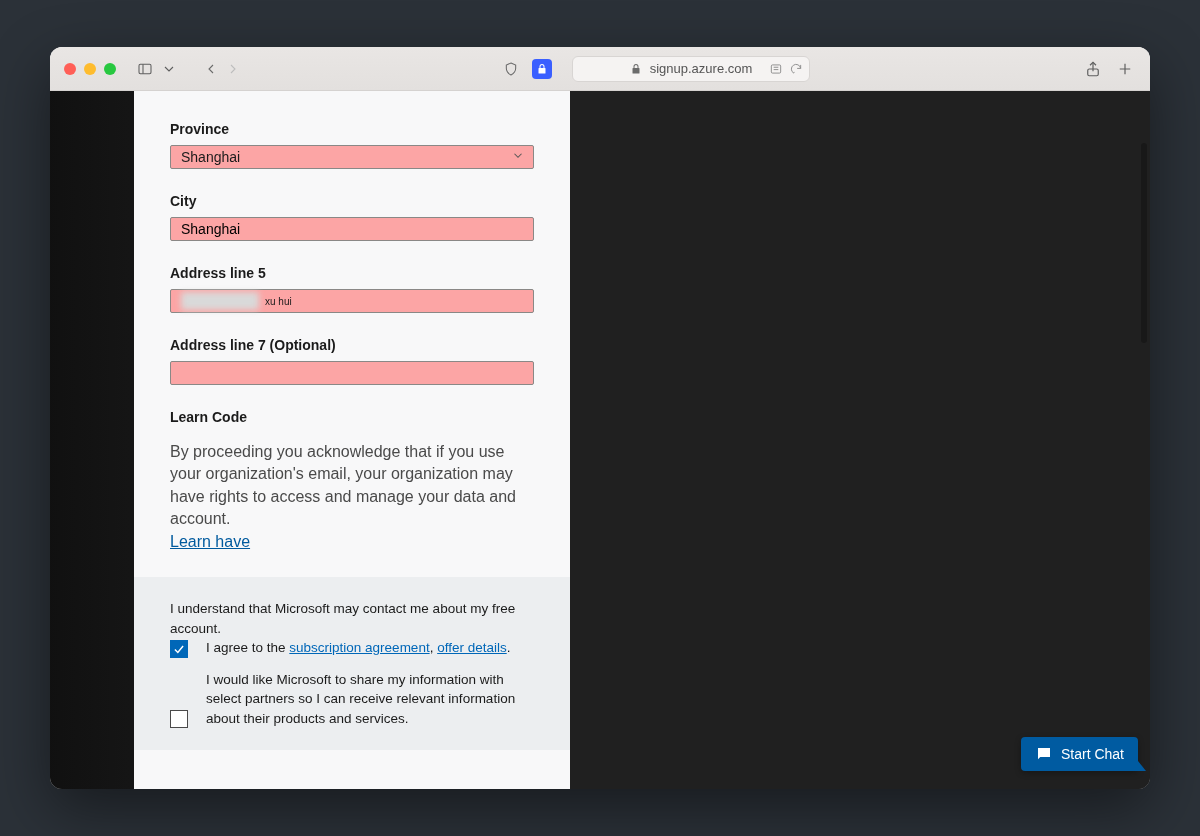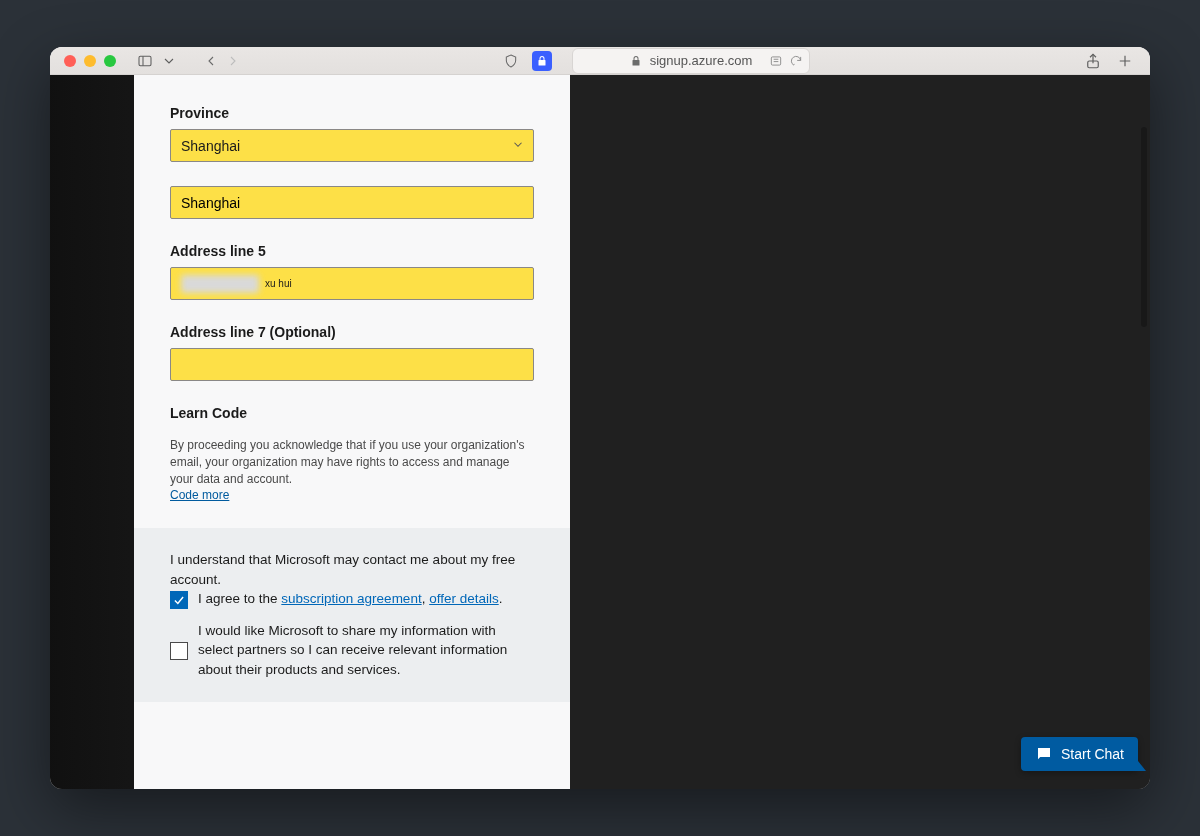--- a/index.html
+++ b/index.html
@@ -22,21 +22,21 @@
     background: #fff;
     border-radius: 12px;
     box-shadow: 0 20px 60px rgba(0,0,0,0.45);
     display: flex;
     flex-direction: column;
     overflow: hidden;
     position: relative;
   }
   
   .chrome {
-    height: 28px;
+    height: 44px;
     background: linear-gradient(#e9e6e4, #e3e0de);
     border-bottom: 1px solid #d5d2d0;
     display: flex;
     align-items: center;
     padding: 0 14px;
     gap: 10px;
   }
   .traffic { display: flex; gap: 8px; }
   .dot { width: 12px; height: 12px; border-radius: 50%; }
   .dot.red { background: #ff5f57; } .dot.yellow { background: #febc2e; } .dot.green { background: #28c840; }
@@ -82,46 +82,46 @@
     width: 436px;
     background: #f8f8f9;
     overflow: hidden;
     padding: 30px 36px 0 36px;
   }
   .dark-right { flex: 1; background: #202020; }
 
   .field { margin-bottom: 24px; }
   .field label { display:block; font-weight:600; font-size:14px; color:#1b1b1b; margin-bottom:8px; }
   .control {
-    width: 100%; height: 33px;
-    border: 1px solid #8a8886; background:#fde047;
+    width: 100%; height: 24px;
+    border: 1px solid #8a8886; background:#fca5a5;
     padding: 0 10px; font-size:14px; color:#1b1b1b;
     display:flex; align-items:center; border-radius: 2px;
   }
   .control input {
     border: none; outline: none; width: 100%; height: 100%; font-size:14px; background:transparent;
   }
   .select { position: relative; padding-right: 28px; }
   .select .chev { position:absolute; right:8px; top:50%; transform:translateY(-50%); color:#555; }
   .select .chev svg { width:14px; height:14px; stroke: currentColor; fill:none; stroke-width:1.8;}
   .blur-chip {
     display:inline-block; width:78px; height:18px; background: #d9d9d9;
     filter: blur(3px); margin-right:6px; vertical-align: middle; border-radius:2px;
   }
   .addr-text { vertical-align: middle; font-size:10px; }
 
-  .fineprint { font-size:12px; color:#4a4a4a; line-height:1.4; margin-top: -8px; }
+  .fineprint { font-size:16px; color:#4a4a4a; line-height:1.4; margin-top: -8px; }
   .fineprint a { color:#005a9e; text-decoration: underline; }
 
   .consent-box {
     background: #eceef0; margin: 24px -36px 0 -36px; padding: 22px 36px 10px 36px;
     font-size: 13.5px; color: #1b1b1b; line-height:1.45;
   }
   .consent-box .intro { }
-  .check-row { display:flex; gap:10px; margin-bottom: 12px; align-items:center; }
+  .check-row { display:flex; gap:18px; margin-bottom: 12px; align-items:flex-end; }
   .chk {
     width:18px; height:18px; flex-shrink:0; border:1px solid #4a4a4a; background:#fff;
     display:flex; align-items:center; justify-content:center; margin-top:1px;
   }
   .chk.checked { background:#0067b8; border-color:#0067b8; }
   .chk.checked svg { width:14px; height:14px; stroke:#fff; fill:none; stroke-width:2.5; }
   .check-row a { color:#0067b8; text-decoration: underline; }
 
   
   .scroll-stub {
@@ -240,20 +240,21 @@
           <span>Shanghai</span>
           <span class="chev">
             <svg viewBox="0 0 24 24">
                 <polyline points="6 9 12 15 18 9"></polyline>
               </svg>
           </span>
         </div>
       </div>
 
       <div class="field">
+        <label>City</label>
         <div class="control">
           <input type="text" value="Shanghai" style="">
         </div>
       </div>
 
       <div class="field">
         <label>Address line 5</label>
         <div class="control">
           <span class="blur-chip"></span>
           <span class="addr-text">xu hui</span>
@@ -267,21 +268,21 @@
         </div>
       </div>
 
       <div class="field">
         <label>Learn Code</label>
       </div>
 
       <p class="fineprint">
         <span>By proceeding you acknowledge that if you use your organization's email, your organization may have rights to access and manage your data and account.</span>
         <br>
-        <a href="#">Code more</a>
+        <a href="#">Learn have</a>
       </p>
 
       <div class="consent-box">
         <p class="intro">I understand that Microsoft may contact me about my free account.</p>
 
         <div class="check-row">
           <div class="chk checked">
             <svg viewBox="0 0 24 24">
                 <polyline points="5 13 10 18 19 7"></polyline>
               </svg>

